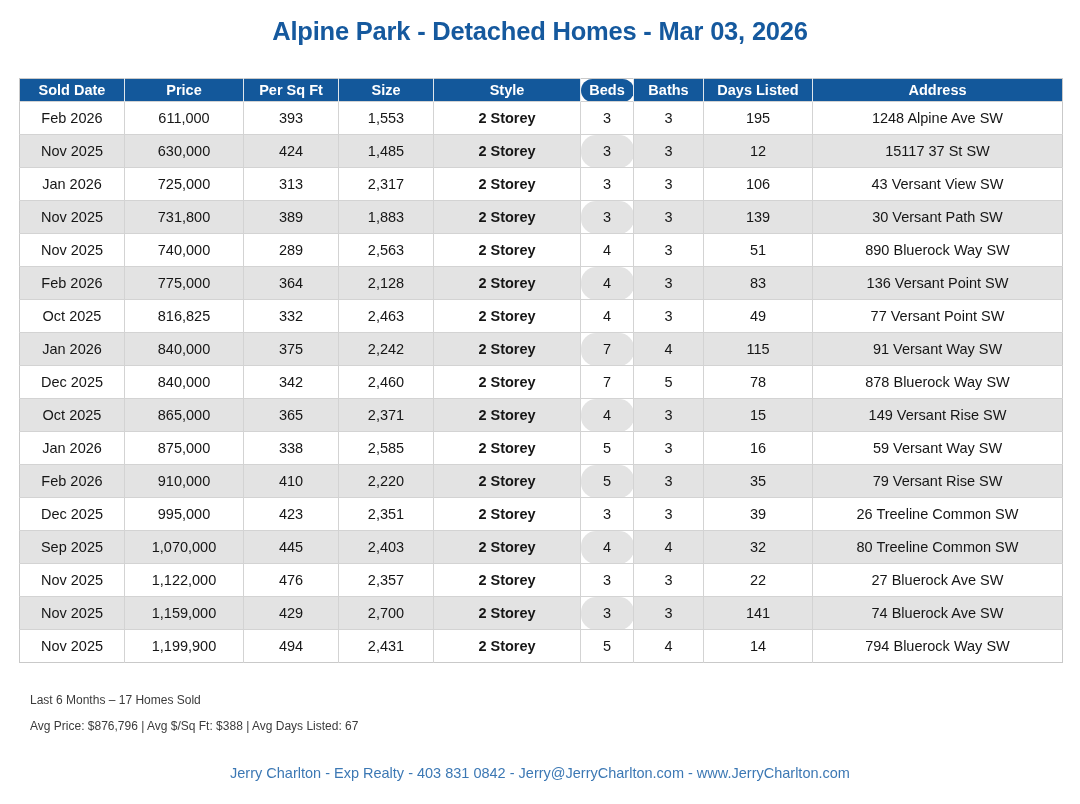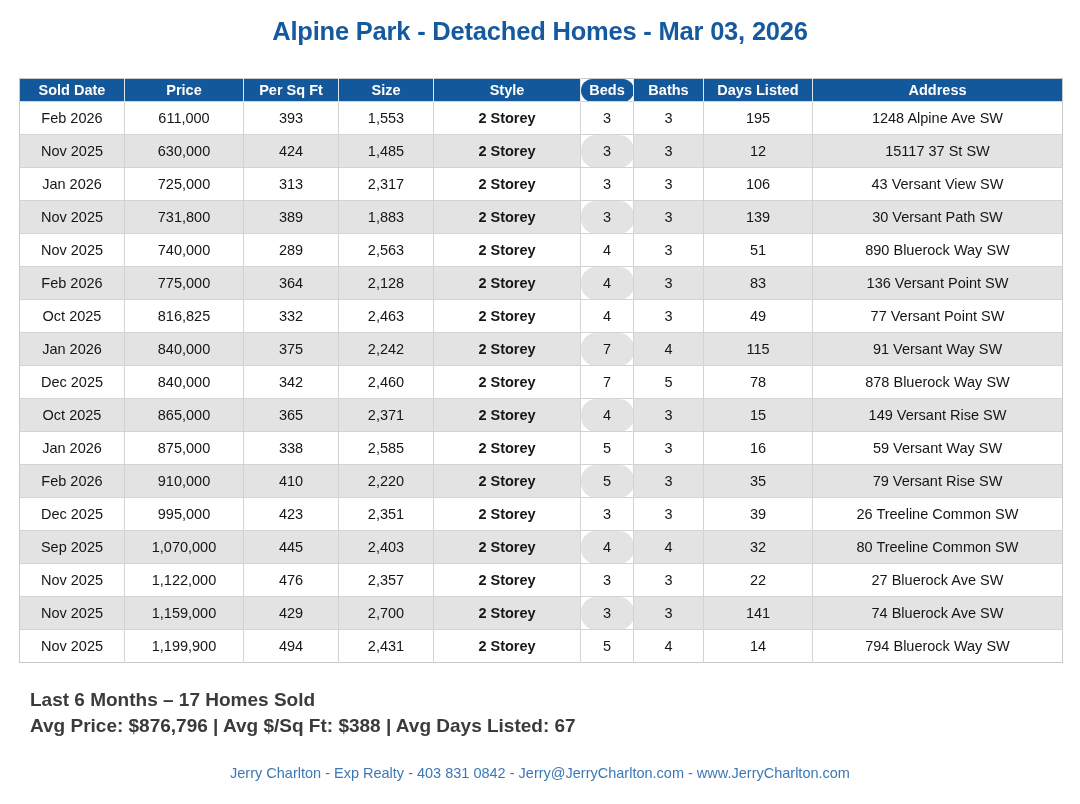--- a/index.html
+++ b/index.html
@@ -96,23 +96,22 @@
   .c-baths  { text-align: center; }
   .c-days   { text-align: center; }
   .c-addr   { text-align: center; padding-left: 9px; }
 
   
   .summary {
     position: absolute;
     left: 30px;
     top: 688px;
     color: #3b3b3b;
-    font-size: 19px;
+    font-size: 12px;
     line-height: 24px;
-    font-weight: bold;
   }
   .summary .line {
     margin-bottom: 2px;
     white-space: nowrap;
   }
 
   
   .footer {
     position: absolute;
     left: 0;

